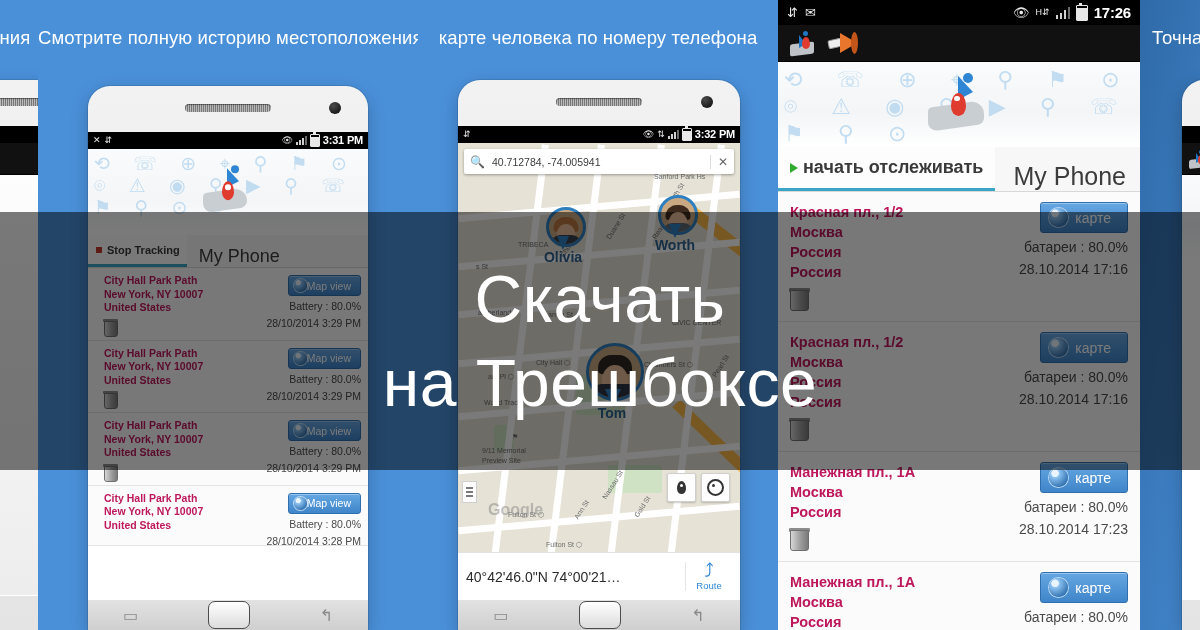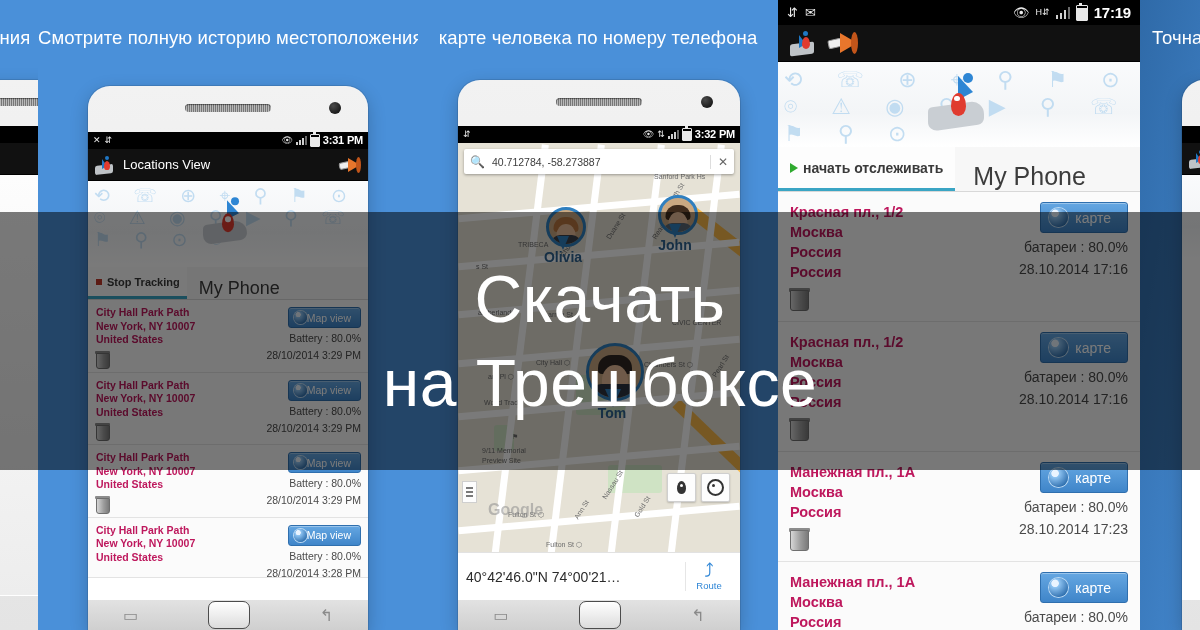--- a/index.html
+++ b/index.html
@@ -112,21 +112,21 @@
     display:flex;align-items:center;gap:4px;padding:0 7px;height:32px;
     font-size:11px;color:#3a3a3a;font-weight:bold;background:#fdfdfd;
     border-bottom:3px solid #3aa5c4;box-sizing:border-box;white-space:nowrap;
   }
   .tab .sq{width:8px;height:8px;background:#c0392b;flex:none;box-shadow:inset 0 0 0 1px #fff;}
   .tab .tri{width:0;height:0;border-left:8px solid #2faa2f;border-top:5px solid transparent;border-bottom:5px solid transparent;flex:none;}
   .tab-title{font-size:18px;color:#3c3c3c;padding-left:12px;font-weight:500;white-space:nowrap;}
 
   
   .list{background:#fbfbfb;}
-  .row{position:relative;padding:6px 8px 5px 8px;border-bottom:1px solid #e3e3e3;min-height:60px;box-sizing:border-box;}
+  .row{position:relative;padding:6px 8px 5px 16px;border-bottom:1px solid #e3e3e3;min-height:60px;box-sizing:border-box;}
   .addr{font-size:10.5px;font-weight:bold;color:#be185d;line-height:13.5px;max-width:128px;}
   .right-col{position:absolute;right:7px;top:7px;text-align:right;}
   .mapbtn{
     display:inline-flex;align-items:center;
     background:linear-gradient(180deg,#65a7e2 0%,#3f85c9 100%);
     border:1px solid #2f6fae;border-radius:3px;color:#fff;
     font-size:10.5px;padding:3px 9px 3px 5px;box-shadow:0 1px 0 rgba(255,255,255,.35) inset;
   }
   .globe{width:13px;height:13px;border-radius:50%;flex:none;
     background:radial-gradient(circle at 32% 28%,#eaf4ff 0 18%,#8fc4f2 22%,#2f6fae 78%);
@@ -262,34 +262,20 @@
                 <i></i>
                 <i></i>
               </span>
             <span class="batt">
                 <b></b>
               </span>
             <span class="sb-clock">3:31 PM</span>
           </div>
         </div>
 
-        <div class="actionbar">
-          <span class="appicon">
-            <span class="base"></span>
-              <span class="man"></span>
-              <span class="pin"></span>
-              <span class="head"></span>
-          </span>
-          <span class="title">Locations View</span>
-          <span class="megaphone">
-            <span class="hndl"></span>
-              <span class="cone"></span>
-              <span class="ring"></span>
-          </span>
-        </div>
 
         <div class="hero">
           <div class="glyphs">⟲ ☏ ⊕ ⌖ ⚲ ⚑ ⊙ ⌾ ⚠ ◉ ⚲ ▶ ⚲ ☏ ⚑ ⚲ ⊙ ⌾</div>
           <div class="center">
             <div class="land"></div>
               <div class="fly"></div>
               <div class="hd"></div>
               <div class="pinr"></div>
           </div>
         </div>
@@ -483,38 +469,38 @@
 
           <div class="avatar-pin" style="left:200px;top:52px;">
             <div class="bub">
               <div class="face">
                 <div class="hair" style="background:#3d2a1c;"></div>
                 <div class="skin"></div>
                 <div class="body" style="background:#5b6774;"></div>
               </div>
             </div>
             <div class="tail"></div>
-            <div class="nm">John</div>
+            <div class="nm">Worth</div>
           </div>
 
           <div class="avatar-pin" style="left:128px;top:200px;width:52px;height:62px;">
             <div class="bub" style="width:52px;height:52px;">
               <div class="face">
                 <div class="hair" style="background:#2e2723;width:34px;height:19px;top:18%;"></div>
                 <div class="skin" style="width:26px;height:30px;top:36%;"></div>
                 <div class="body" style="background:#2c3440;width:46px;height:17px;"></div>
               </div>
             </div>
             <div class="tail" style="left:19px;top:46px;border-left-width:8px;border-right-width:8px;border-top-width:18px;"></div>
             <div class="nm" style="top:62px;">Tom</div>
           </div>
 
           <div class="searchbar">
             <span class="q">🔍</span>
-            <span class="val">40.712784, -58.273887</span>
+            <span class="val">40.712784, -74.005941</span>
             <span class="x">✕</span>
           </div>
 
           <div class="hamb" style="top:338px;">
               <i></i>
               <i></i>
               <i></i>
             </div>
           <div class="mapctrl" style="right:44px;top:330px;">
               <span class="gmarker"></span>
@@ -556,21 +542,21 @@
           <span class="sb-ico" style="font-size:9px;line-height:9px;">H⇵</span>
           <span class="bars" style="width:14px;height:12px;">
               <i style="height:4px"></i>
               <i style="height:6px;left:4px"></i>
               <i style="height:9px;left:8px"></i>
               <i style="height:12px;left:12px;background:#6b6b6b"></i>
             </span>
           <span class="batt" style="width:10px;height:14px;">
               <b></b>
             </span>
-          <span class="sb-clock" style="font-size:15px;">17:19</span>
+          <span class="sb-clock" style="font-size:15px;">17:26</span>
         </div>
       </div>
 
       <div class="actionbar" style="height:36px;padding:0 12px;gap:12px;">
         <span class="appicon" style="width:26px;height:24px;">
           <span class="base" style="width:24px;height:12px;"></span>
           <span class="man" style="left:9px;bottom:7px;border-left-width:7px;border-top-width:9px;border-bottom-width:4px;"></span>
           <span class="pin" style="left:12px;bottom:6px;width:8px;height:12px;"></span>
           <span class="head" style="left:13px;top:0;width:5px;height:5px;"></span>
         </span>
@@ -585,21 +571,21 @@
         <div class="glyphs" style="font-size:22px;line-height:27px;letter-spacing:12px;">⟲ ☏ ⊕ ⌖ ⚲ ⚑ ⊙ ⌾ ⚠ ◉ ⚲ ▶ ⚲ ☏ ⚑ ⚲ ⊙</div>
         <div class="center" style="width:66px;height:52px;">
           <div class="land" style="width:56px;height:24px;"></div>
           <div class="fly" style="left:32px;border-left-width:15px;border-top-width:16px;border-bottom-width:8px;"></div>
           <div class="hd" style="left:37px;width:10px;height:10px;"></div>
           <div class="pinr" style="left:25px;bottom:14px;width:15px;height:23px;"></div>
         </div>
       </div>
 
       <div class="tabrow" style="height:44px;">
-        <div class="tab" style="height:44px;font-size:14px;padding:0 12px;gap:5px;">
+        <div class="tab" style="height:44px;font-size:18px;padding:0 12px;gap:5px;">
           <span class="tri"></span>
           <span>начать отслеживать</span>
         </div>
         <div class="tab-title" style="font-size:25px;padding-left:18px;">My Phone</div>
       </div>
 
       <div class="list">
         <div class="row" style="min-height:112px;padding:10px 12px;">
           <div class="addr" style="font-size:14.5px;line-height:20px;max-width:180px;">
             <div>Красная пл., 1/2</div>

